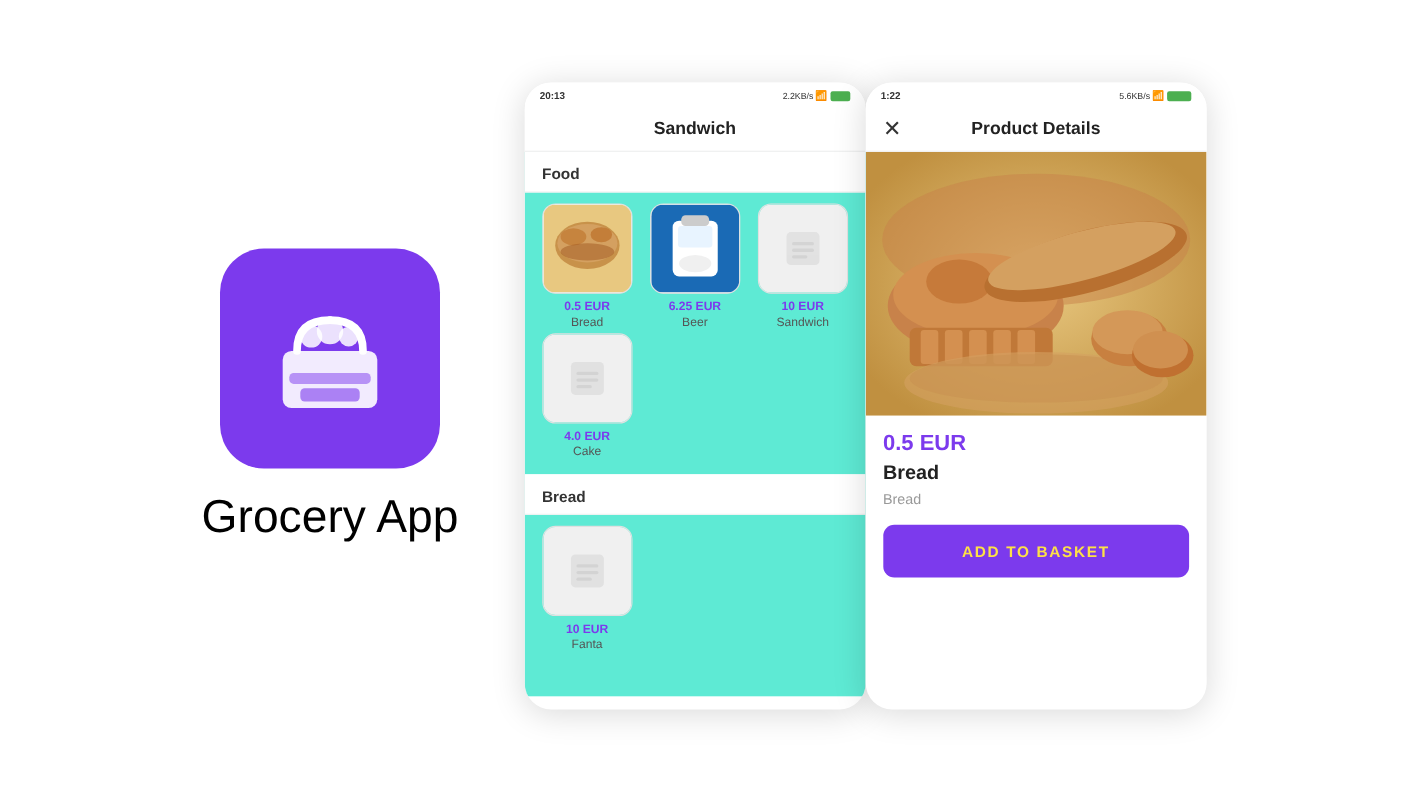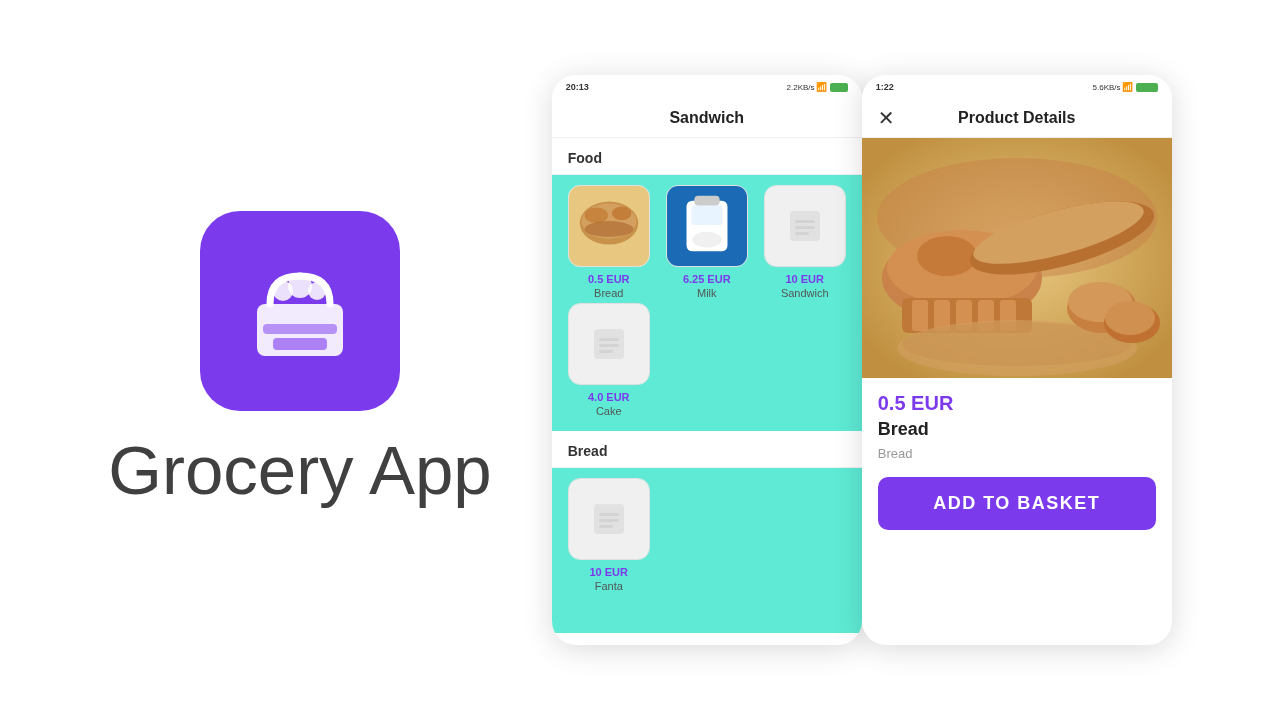--- a/index.html
+++ b/index.html
@@ -43,23 +43,23 @@
       align-items: center;
       justify-content: center;
     }
 
     .app-icon svg {
       width: 130px;
       height: 130px;
     }
 
     .app-title {
-      font-size: 69px;
+      font-size: 42px;
       font-weight: 400;
-      color: #404040;
+      color: #000000;
     }
 
     
     .phones-container {
       display: flex;
       align-items: flex-end;
     }
 
     
     .phone-frame {
@@ -233,25 +233,25 @@
 
     .product-detail-desc {
       font-size: 13px;
       color: #999;
       margin-bottom: 16px;
     }
 
     .add-to-basket-btn {
       width: 100%;
       background: #7c3aed;
-      color: #ffffff;
+      color: #fde047;
       border: none;
       border-radius: 10px;
       padding: 16px;
-      font-size: 18px;
+      font-size: 14px;
       font-weight: 700;
       letter-spacing: 1.5px;
       cursor: pointer;
       text-transform: uppercase;
     }
   </style>
 </head>
 <body>
 
 <div class="page-wrapper">
@@ -319,21 +319,21 @@
             <div class="product-image-box">
               <svg viewBox="0 0 82 82" xmlns="http://www.w3.org/2000/svg">
                 <rect width="82" height="82" fill="#1a6ab5"></rect>
                 <rect x="20" y="15" width="42" height="52" rx="6" fill="white"></rect>
                 <rect x="25" y="20" width="32" height="20" rx="3" fill="#e8f4ff"></rect>
                 <ellipse cx="41" cy="55" rx="15" ry="8" fill="#f0f0f0"></ellipse>
                 <rect x="28" y="10" width="26" height="10" rx="4" fill="#cccccc"></rect>
               </svg>
             </div>
             <div class="product-price">6.25 EUR</div>
-            <div class="product-name">Milk</div>
+            <div class="product-name">Beer</div>
           </div>
 
           <div class="product-card">
             <div class="product-image-box">
               <div class="product-image-placeholder">
                 <svg viewBox="0 0 40 40" xmlns="http://www.w3.org/2000/svg">
                   <rect x="5" y="5" width="30" height="30" rx="4" fill="#ccc"></rect>
                   <rect x="10" y="14" width="20" height="3" rx="1.5" fill="#aaa"></rect>
                   <rect x="10" y="20" width="20" height="3" rx="1.5" fill="#aaa"></rect>
                   <rect x="10" y="26" width="14" height="3" rx="1.5" fill="#aaa"></rect>

